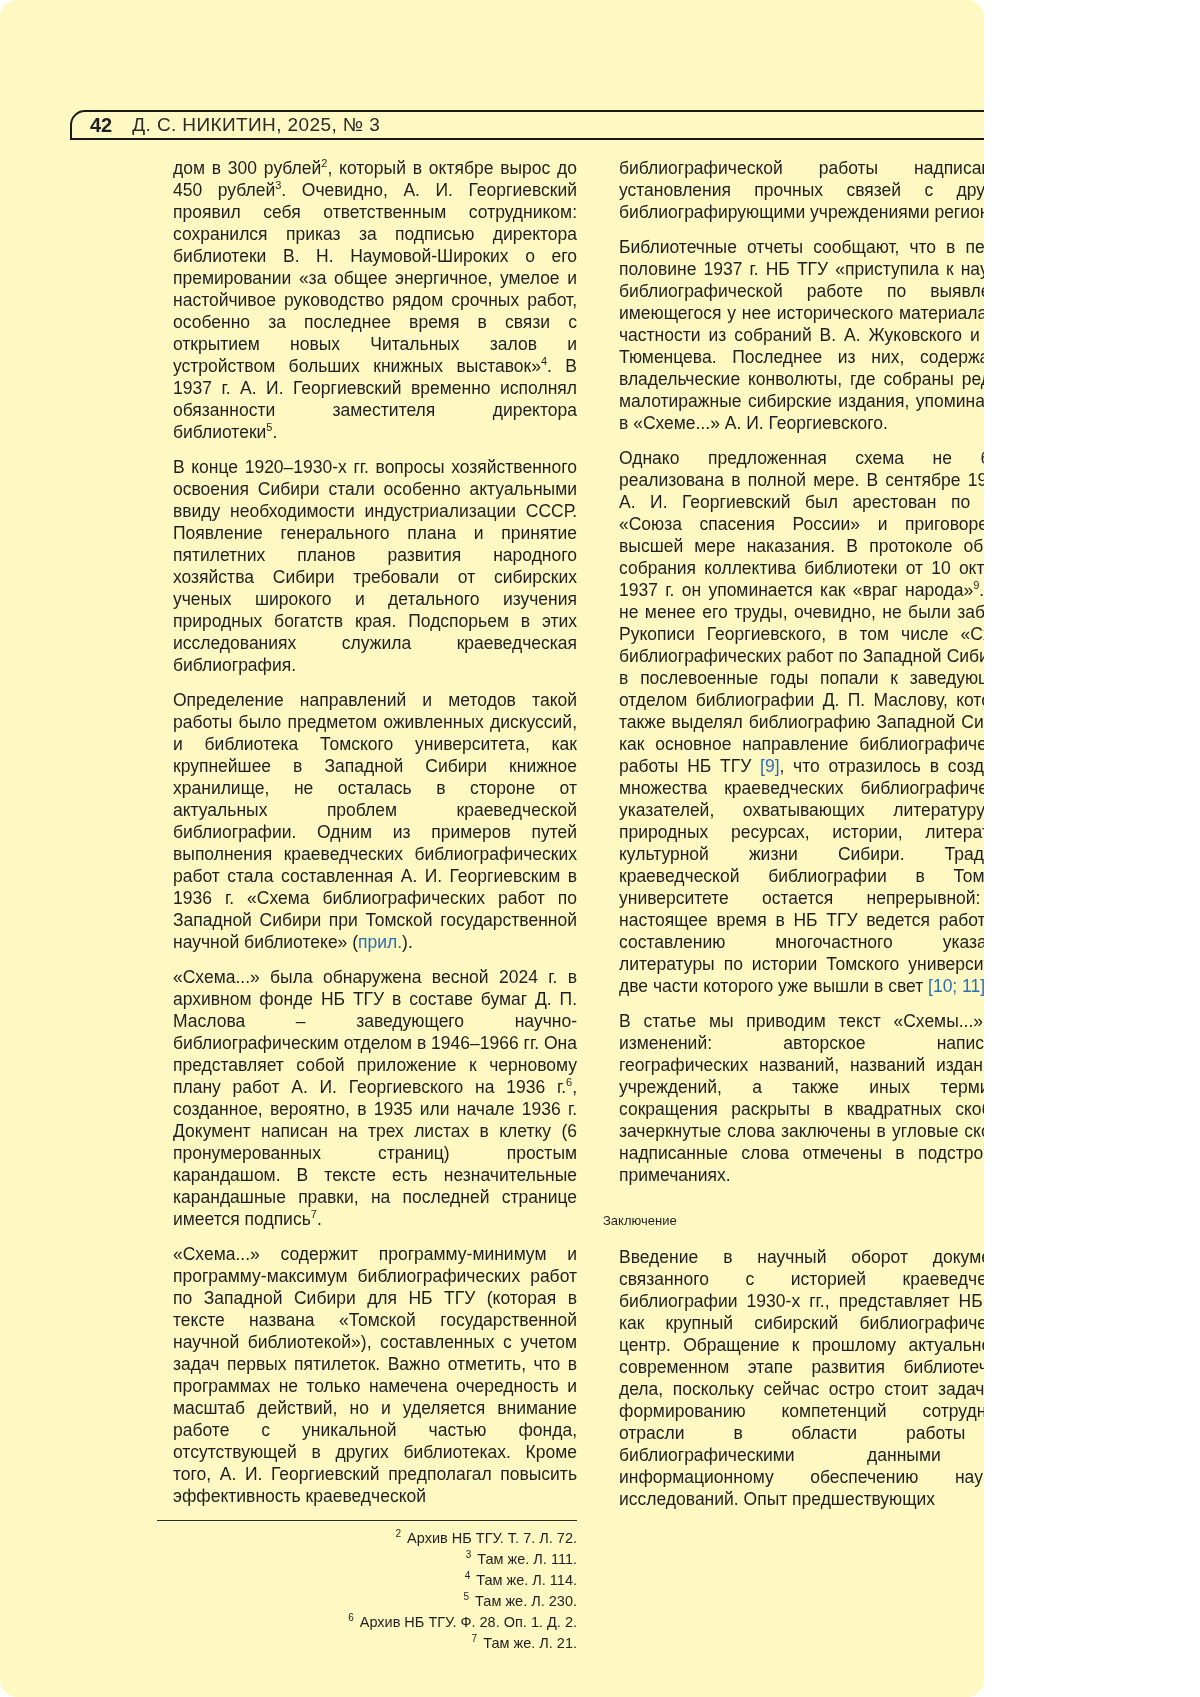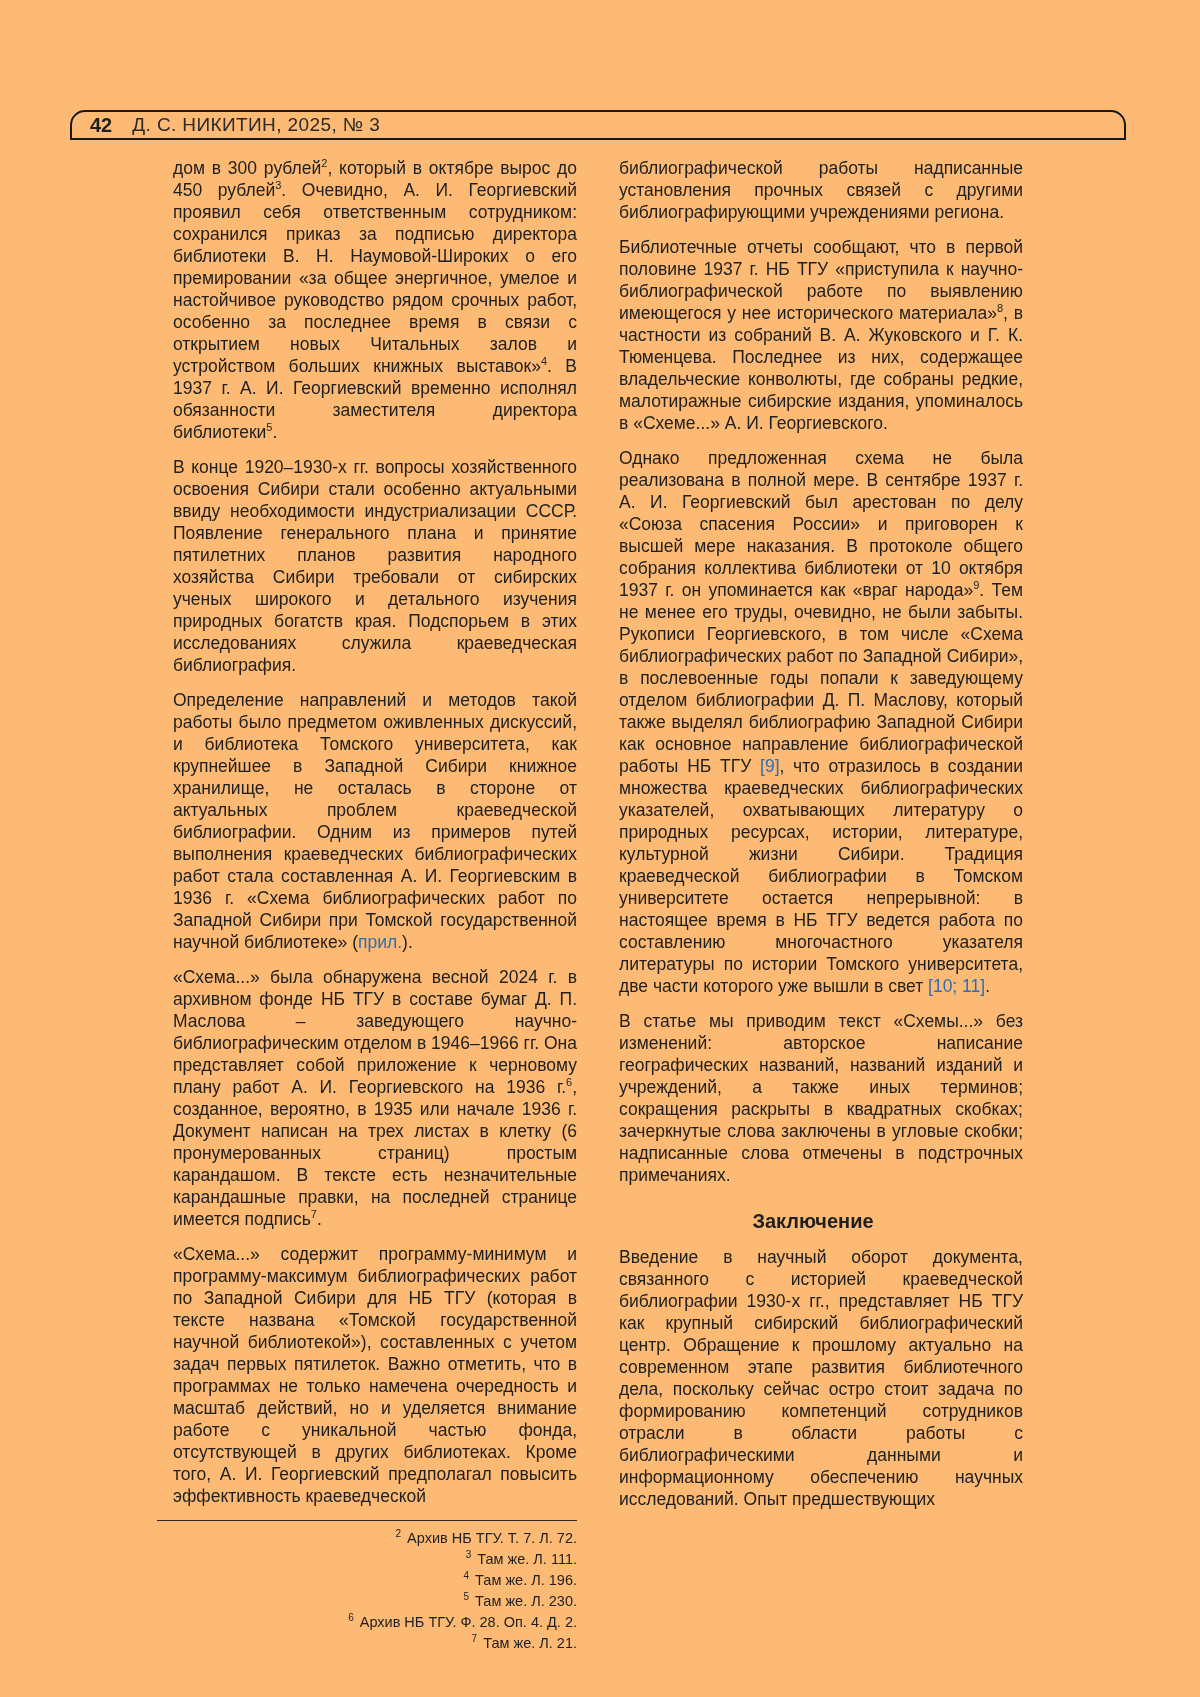--- a/index.html
+++ b/index.html
@@ -2,26 +2,27 @@
 <html lang="ru"><head>
 <meta charset="utf-8">
 <style>
   html, body {
     margin: 0;
     padding: 0;
     background: #ffffff;
   }
   .page {
     position: relative;
-    width: 1200px;
+    width: 984px;
     height: 1697px;
-    background: #fdba74;
+    background: #fef9c3;
     overflow: hidden;
     font-family: "Liberation Sans", sans-serif;
     color: #1f1f1f;
+    border-radius: 17px;
   }
   
   .running-head {
     position: absolute;
     left: 70px;
     top: 110px;
     width: 1056px;
     height: 30px;
     border: 2px solid #1a1a1a;
     border-radius: 15px 15px 0 0;
@@ -64,24 +65,24 @@
   sup {
     font-size: 11px;
     line-height: 0;
     vertical-align: super;
   }
   .link {
     color: #2e6db4;
     cursor: pointer;
   }
   h2.section-heading {
-    font-size: 20px;
-    font-weight: 700;
+    font-size: 13px;
+    font-weight: 400;
     margin: 24px 0 14px 0;
-    text-align: center;
+    text-align: left;
     color: #1f1f1f;
   }
   
   .footnotes {
     margin-top: 6px;
     font-size: 14.5px;
     line-height: 19px;
     text-align: right;
   }
   .fn-rule {
@@ -115,23 +116,23 @@
       <p class="para">дом в 300 рублей<sup>2</sup>, который в октябре вырос до 450 рублей<sup>3</sup>. Очевидно, А. И. Георгиевский проявил себя ответственным сотрудником: сохранился приказ за подписью директора библиотеки В. Н. Наумовой-Широких о его премировании «за общее энергичное, умелое и настойчивое руководство рядом срочных работ, особенно за последнее время в связи с открытием новых Читальных залов и устройством больших книжных выставок»<sup>4</sup>. В 1937 г. А. И. Георгиевский временно исполнял обязанности заместителя директора библиотеки<sup>5</sup>.</p>
       <p class="para">В конце 1920–1930-х гг. вопросы хозяйственного освоения Сибири стали особенно актуальными ввиду необходимости индустриализации СССР. Появление генерального плана и принятие пятилетних планов развития народного хозяйства Сибири требовали от сибирских ученых широкого и детального изучения природных богатств края. Подспорьем в этих исследованиях служила краеведческая библиография.</p>
       <p class="para">Определение направлений и методов такой работы было предметом оживленных дискуссий, и библиотека Томского университета, как крупнейшее в Западной Сибири книжное хранилище, не осталась в стороне от актуальных проблем краеведческой библиографии. Одним из примеров путей выполнения краеведческих библиографических работ стала составленная А. И. Георгиевским в 1936 г. «Схема библиографических работ по Западной Сибири при Томской государственной научной библиотеке» (<span class="link">прил.</span>).</p>
       <p class="para">«Схема...» была обнаружена весной 2024 г. в архивном фонде НБ ТГУ в составе бумаг Д. П. Маслова – заведующего научно-библиографическим отделом в 1946–1966 гг. Она представляет собой приложение к черновому плану работ А. И. Георгиевского на 1936 г.<sup>6</sup>, созданное, вероятно, в 1935 или начале 1936 г. Документ написан на трех листах в клетку (6 пронумерованных страниц) простым карандашом. В тексте есть незначительные карандашные правки, на последней странице имеется подпись<sup>7</sup>.</p>
       <p class="para">«Схема...» содержит программу-минимум и программу-максимум библиографических работ по Западной Сибири для НБ ТГУ (которая в тексте названа «Томской государственной научной библиотекой»), составленных с учетом задач первых пятилеток. Важно отметить, что в программах не только намечена очередность и масштаб действий, но и уделяется внимание работе с уникальной частью фонда, отсутствующей в других библиотеках. Кроме того, А. И. Георгиевский предполагал повысить эффективность краеведческой</p>
 
       <div class="footnotes">
         <hr class="fn-rule">
         <p class="fn"><sup>2</sup><span>Архив НБ ТГУ. Т. 7. Л. 72.</span></p>
         <p class="fn"><sup>3</sup><span>Там же. Л. 111.</span></p>
-        <p class="fn"><sup>4</sup><span>Там же. Л. 196.</span></p>
+        <p class="fn"><sup>4</sup><span>Там же. Л. 114.</span></p>
         <p class="fn"><sup>5</sup><span>Там же. Л. 230.</span></p>
-        <p class="fn"><sup>6</sup><span>Архив НБ ТГУ. Ф. 28. Оп. 4. Д. 2.</span></p>
+        <p class="fn"><sup>6</sup><span>Архив НБ ТГУ. Ф. 28. Оп. 1. Д. 2.</span></p>
         <p class="fn"><sup>7</sup><span>Там же. Л. 21.</span></p>
       </div>
     </section>
 
     <section class="col">
       <p class="para">библиографической работы надписанные установления прочных связей с другими библиографирующими учреждениями региона.</p>
       <p class="para">Библиотечные отчеты сообщают, что в первой половине 1937 г. НБ ТГУ «приступила к научно-библиографической работе по выявлению имеющегося у нее исторического материала»<sup>8</sup>, в частности из собраний В. А. Жуковского и Г. К. Тюменцева. Последнее из них, содержащее владельческие конволюты, где собраны редкие, малотиражные сибирские издания, упоминалось в «Схеме...» А. И. Георгиевского.</p>
       <p class="para">Однако предложенная схема не была реализована в полной мере. В сентябре 1937 г. А. И. Георгиевский был арестован по делу «Союза спасения России» и приговорен к высшей мере наказания. В протоколе общего собрания коллектива библиотеки от 10 октября 1937 г. он упоминается как «враг народа»<sup>9</sup>. Тем не менее его труды, очевидно, не были забыты. Рукописи Георгиевского, в том числе «Схема библиографических работ по Западной Сибири», в послевоенные годы попали к заведующему отделом библиографии Д. П. Маслову, который также выделял библиографию Западной Сибири как основное направление библиографической работы НБ ТГУ <span class="link">[9]</span>, что отразилось в создании множества краеведческих библиографических указателей, охватывающих литературу о природных ресурсах, истории, литературе, культурной жизни Сибири. Традиция краеведческой библиографии в Томском университете остается непрерывной: в настоящее время в НБ ТГУ ведется работа по составлению многочастного указателя литературы по истории Томского университета, две части которого уже вышли в свет <span class="link">[10; 11]</span>.</p>
       <p class="para">В статье мы приводим текст «Схемы...» без изменений: авторское написание географических названий, названий изданий и учреждений, а также иных терминов; сокращения раскрыты в квадратных скобках; зачеркнутые слова заключены в угловые скобки; надписанные слова отмечены в подстрочных примечаниях.</p>
 

